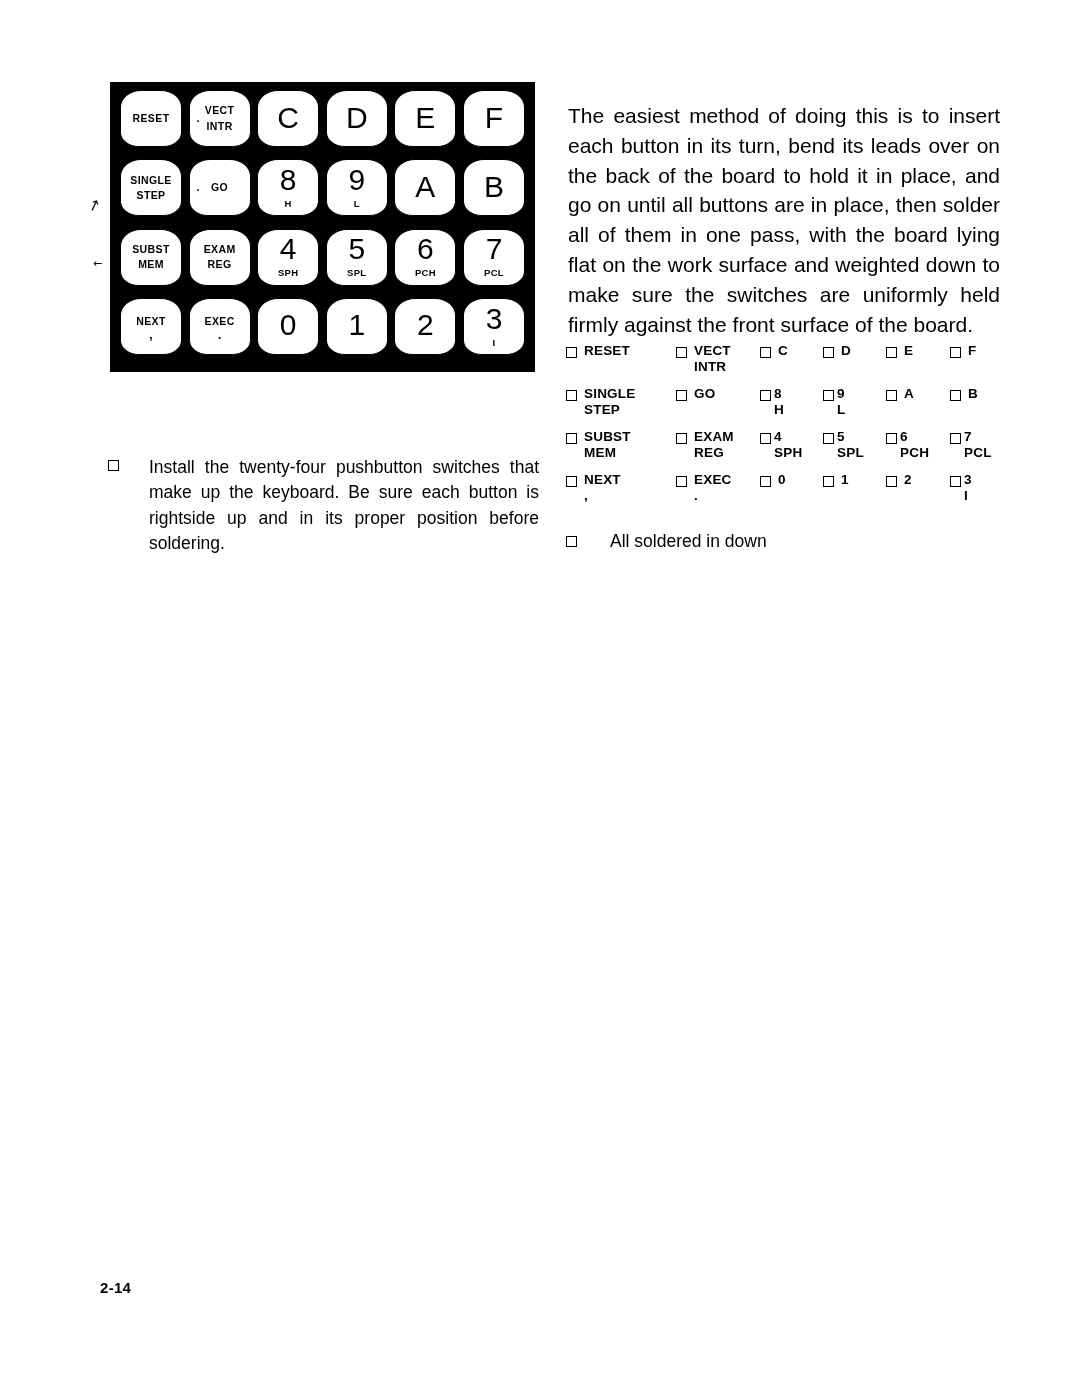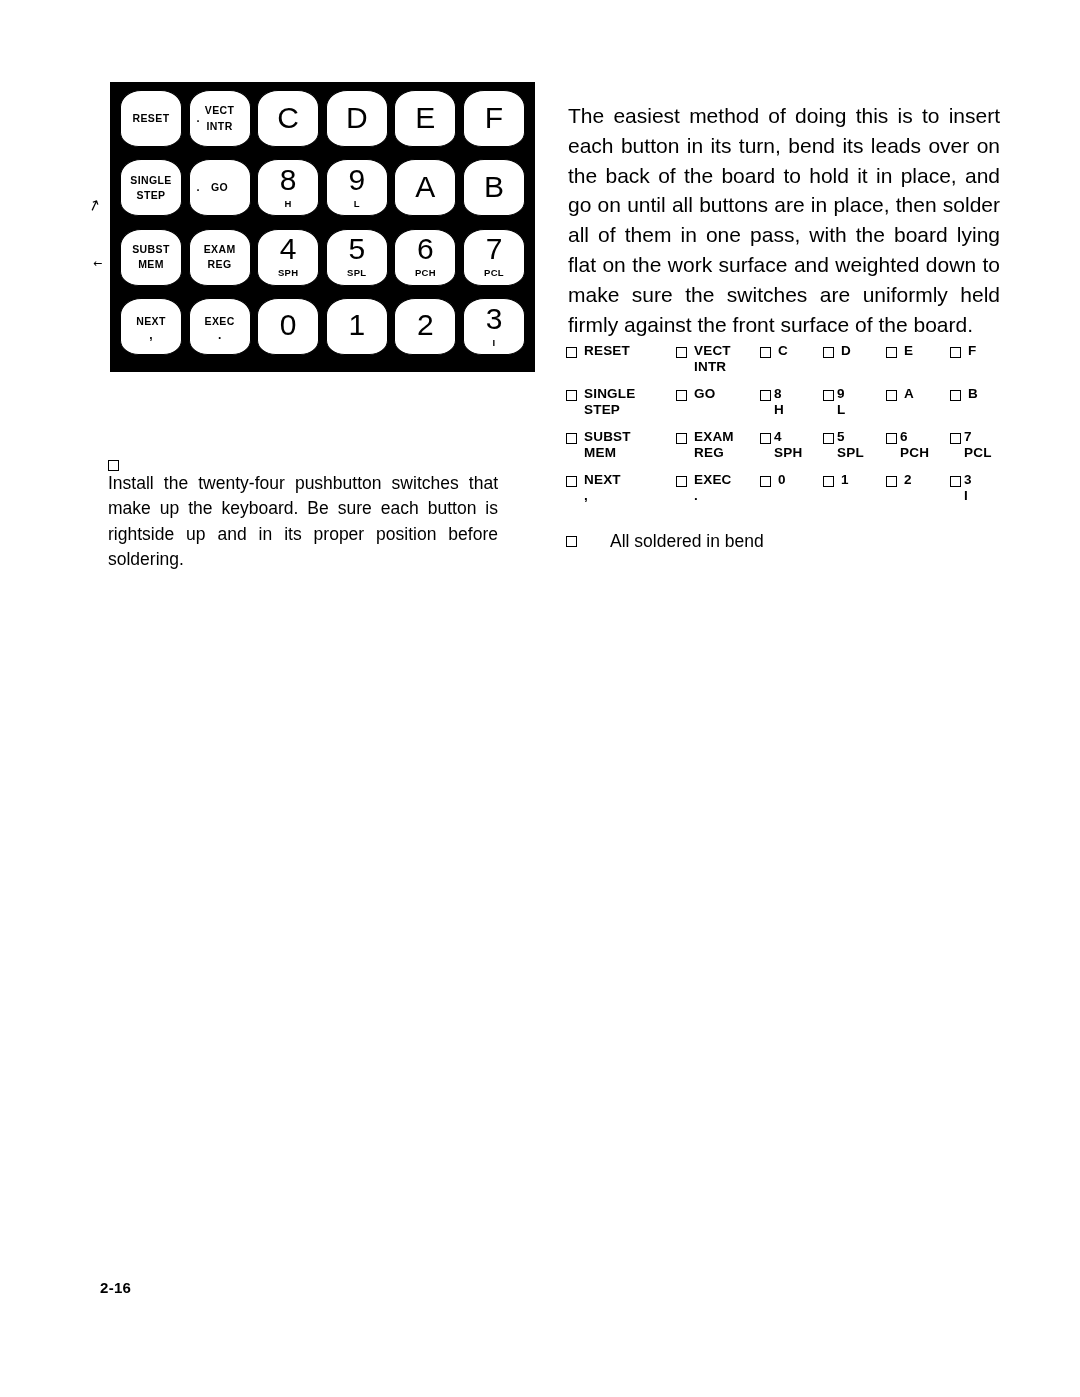--- a/index.html
+++ b/index.html
@@ -127,21 +127,20 @@
   }
 
   
   #install-item {
     position: absolute;
     left: 108px;
     top: 455px;
     width: 432px;
     display: flex;
     align-items: flex-start;
-    flex-direction: column;
   }
   #install-item .cb { margin-top: 5px; margin-right: 30px; flex: 0 0 auto; }
   #install-item .body {
     font-size: 17.5px;
     line-height: 1.45;
     text-align: justify;
     text-justify: inter-word;
     width: 390px;
   }
 
@@ -501,16 +500,16 @@
       </div>
       <div class="cb-cell col6">
         <span class="cb"></span>
         <span class="cb-label tight">3<br>I</span>
       </div>
     </div>
   </div>
 
 <div id="all-soldered-row">
   <span class="cb"></span>
-  <span id="all-soldered-label">All soldered in bend</span>
+  <span id="all-soldered-label">All soldered in down</span>
 </div>
 
-<div id="page-number">2-16</div>
+<div id="page-number">2-14</div>
 
 </body></html>

